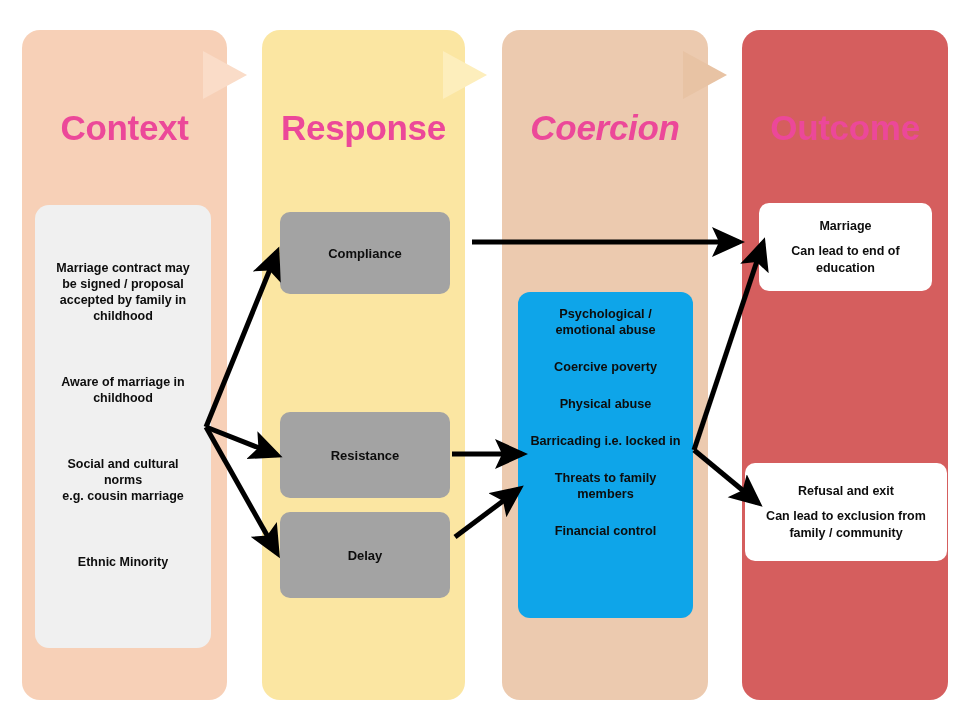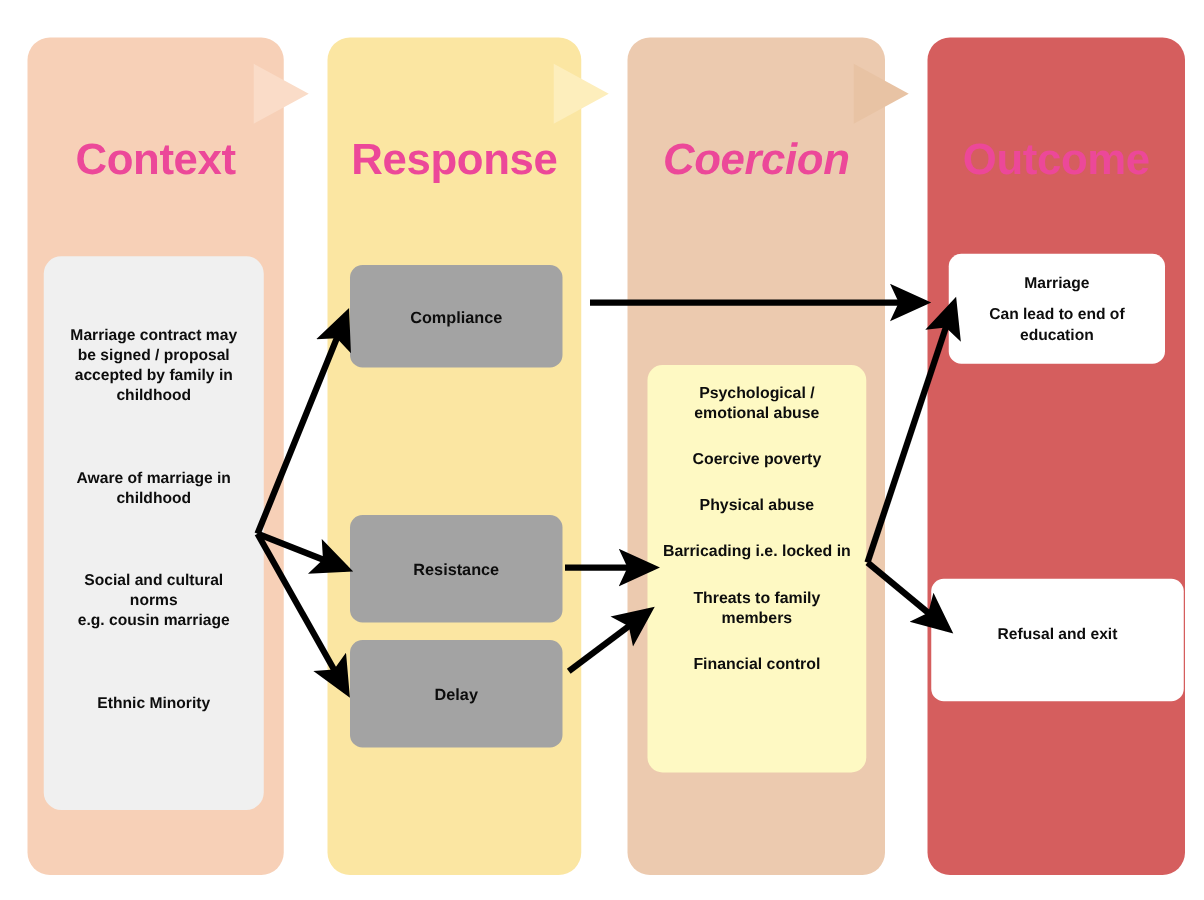--- a/index.html
+++ b/index.html
@@ -88,21 +88,21 @@
     background: #a3a3a3;
     border-radius: 10px;
     font-size: 13px;
   }
   .resp-compliance { top: 212px; height: 82px; }
   .resp-resistance { top: 412px; height: 86px; }
   .resp-delay      { top: 512px; height: 86px; }
 
   .coercion-card {
     left: 518px; top: 292px; width: 175px; height: 326px;
-    background: #fef9c3;
+    background: #0ea5e9;
     border-radius: 12px;
     font-size: 12.7px;
     line-height: 1.26;
     padding: 14px 2px;
     justify-content: flex-start;
   }
   .coercion-card .entry { width: 100%; margin-bottom: 21px; }
   .coercion-card .entry:last-child { margin-bottom: 0; }
 
   .outcome-card {
@@ -194,20 +194,24 @@
   <div class="card outcome-card out-marriage">
     <div class="ttl">Marriage</div>
     <div>
       <div>Can lead to end of</div>
       <div>education</div>
     </div>
   </div>
 
   <div class="card outcome-card out-refusal">
     <div class="ttl">Refusal and exit</div>
+    <div>
+      <div>Can lead to exclusion from</div>
+      <div>family / community</div>
+    </div>
   </div>
 
   <svg id="arrows" viewBox="0 0 963 720" xmlns="http://www.w3.org/2000/svg">
     <defs>
       <marker id="ah" markerWidth="7" markerHeight="7" refX="5.4" refY="3" orient="auto" markerUnits="strokeWidth">
         <path d="M0,0 L6.6,3 L0,6 L1.4,3 z" fill="#000000"></path>
       </marker>
     </defs>
     <g id="arrow-group" stroke="#000000" stroke-width="5" fill="none" marker-end="url(#ah)">
         <line x1="206" y1="427" x2="277" y2="252"></line>

